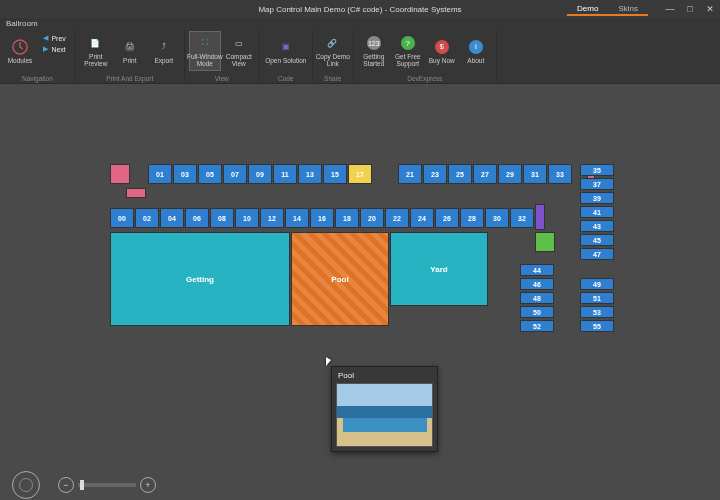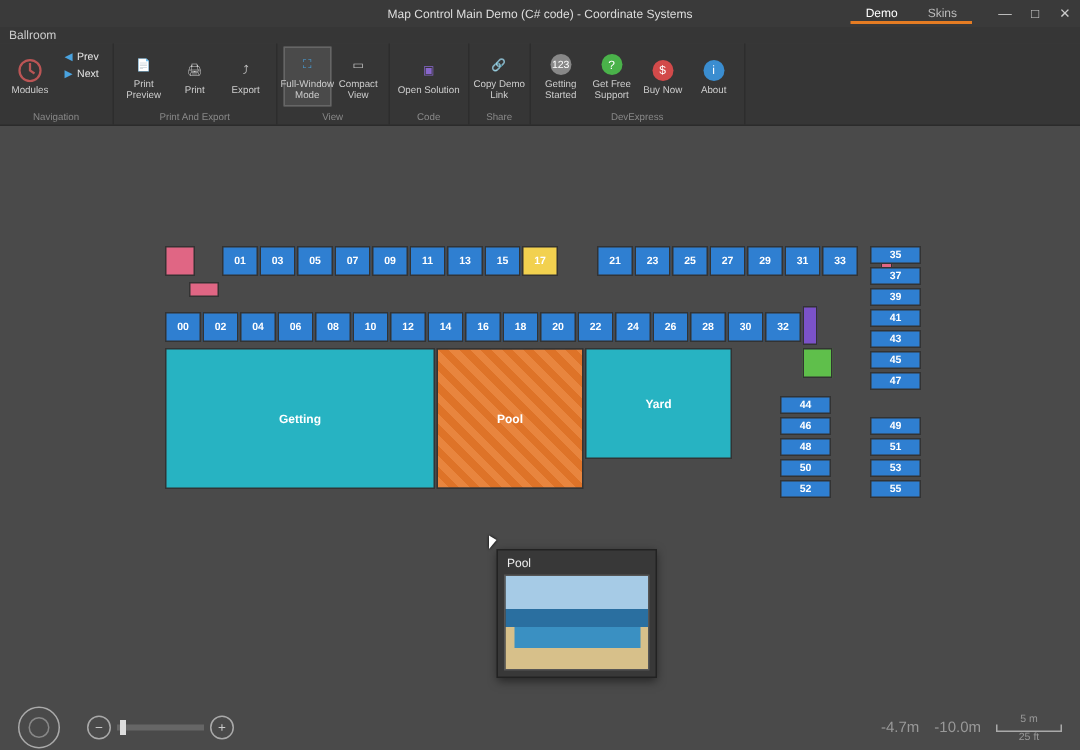--- a/index.html
+++ b/index.html
@@ -249,23 +249,14 @@
     <div class="tt-img"></div>
   </div>
   <div class="cursor-arrow" style="left:326px; top:273px;"></div>
 
   <div class="footer">
     <div class="nav-circle"></div>
     <div style="width:14px"></div>
     <div class="zbtn">−</div>
     <div class="slider"></div>
     <div class="zbtn">+</div>
-    <div class="coords">
-      <span>-4.7m</span>
-      <span>-10.0m</span>
-      <div class="scale">
-        <span style="font-size:7px">5 m</span>
-        <div class="bar"></div>
-        <span style="font-size:7px">25 ft</span>
-      </div>
-    </div>
   </div>
 </div>
 
 </body></html>

